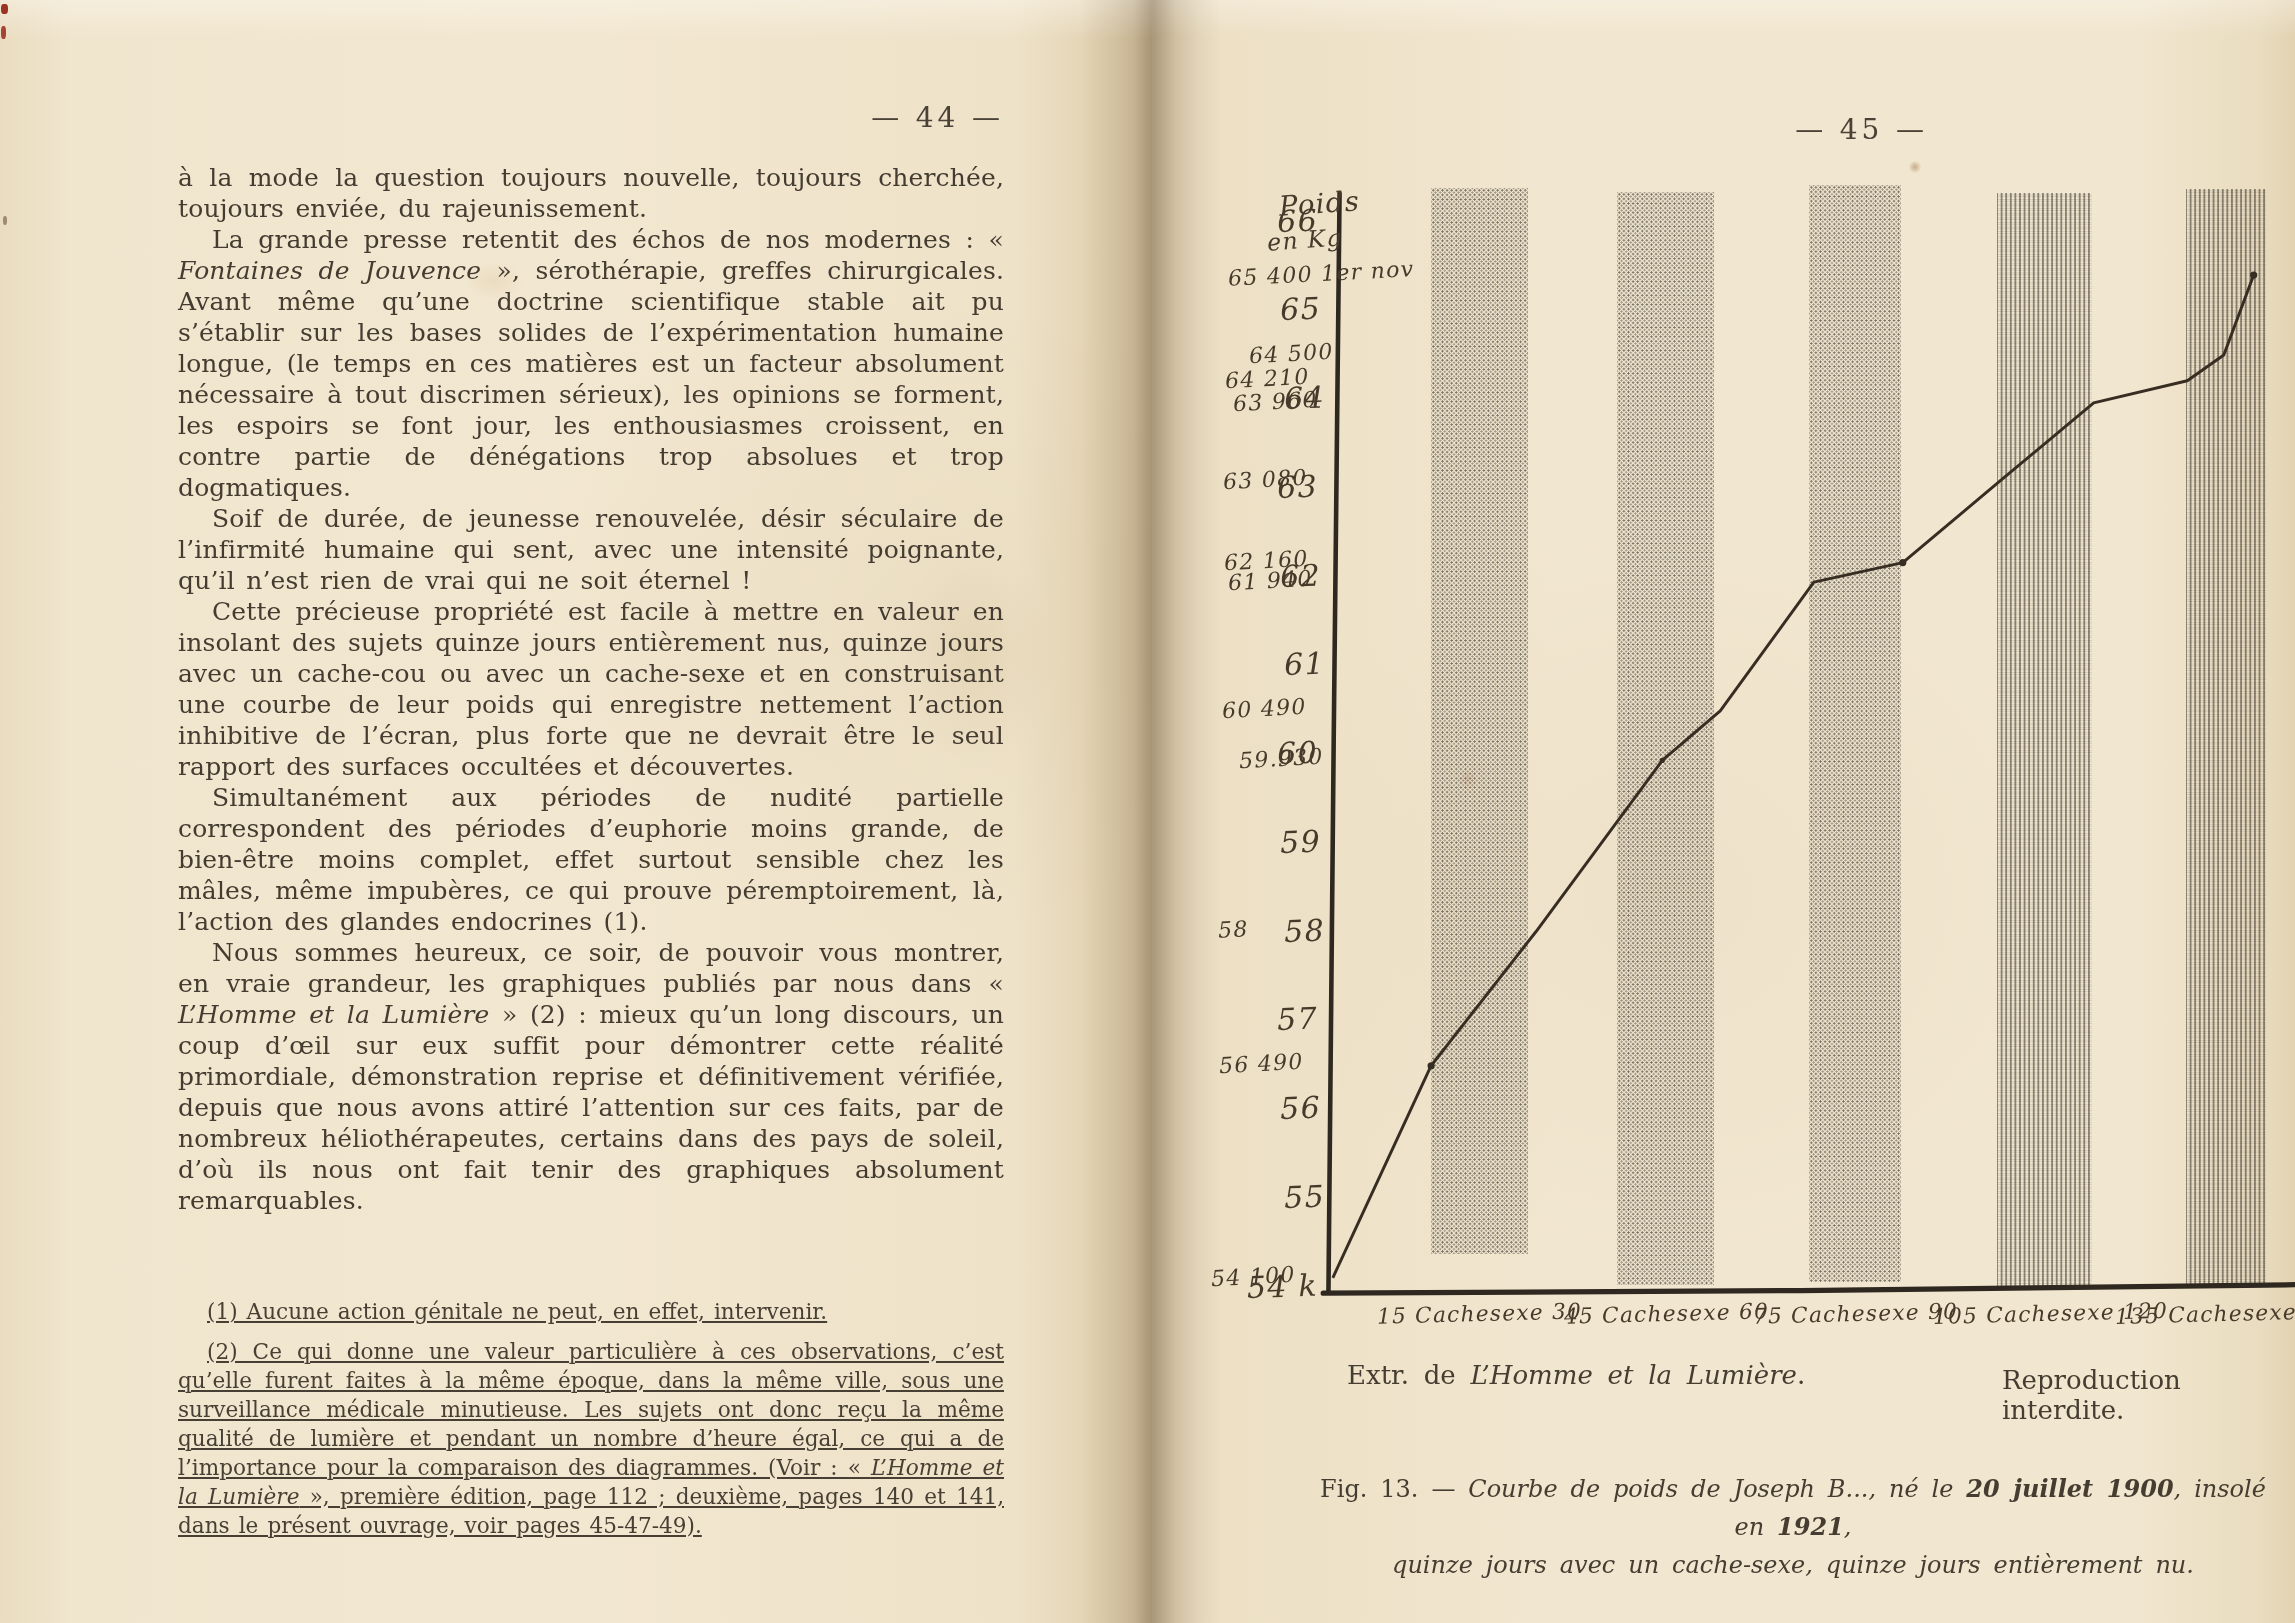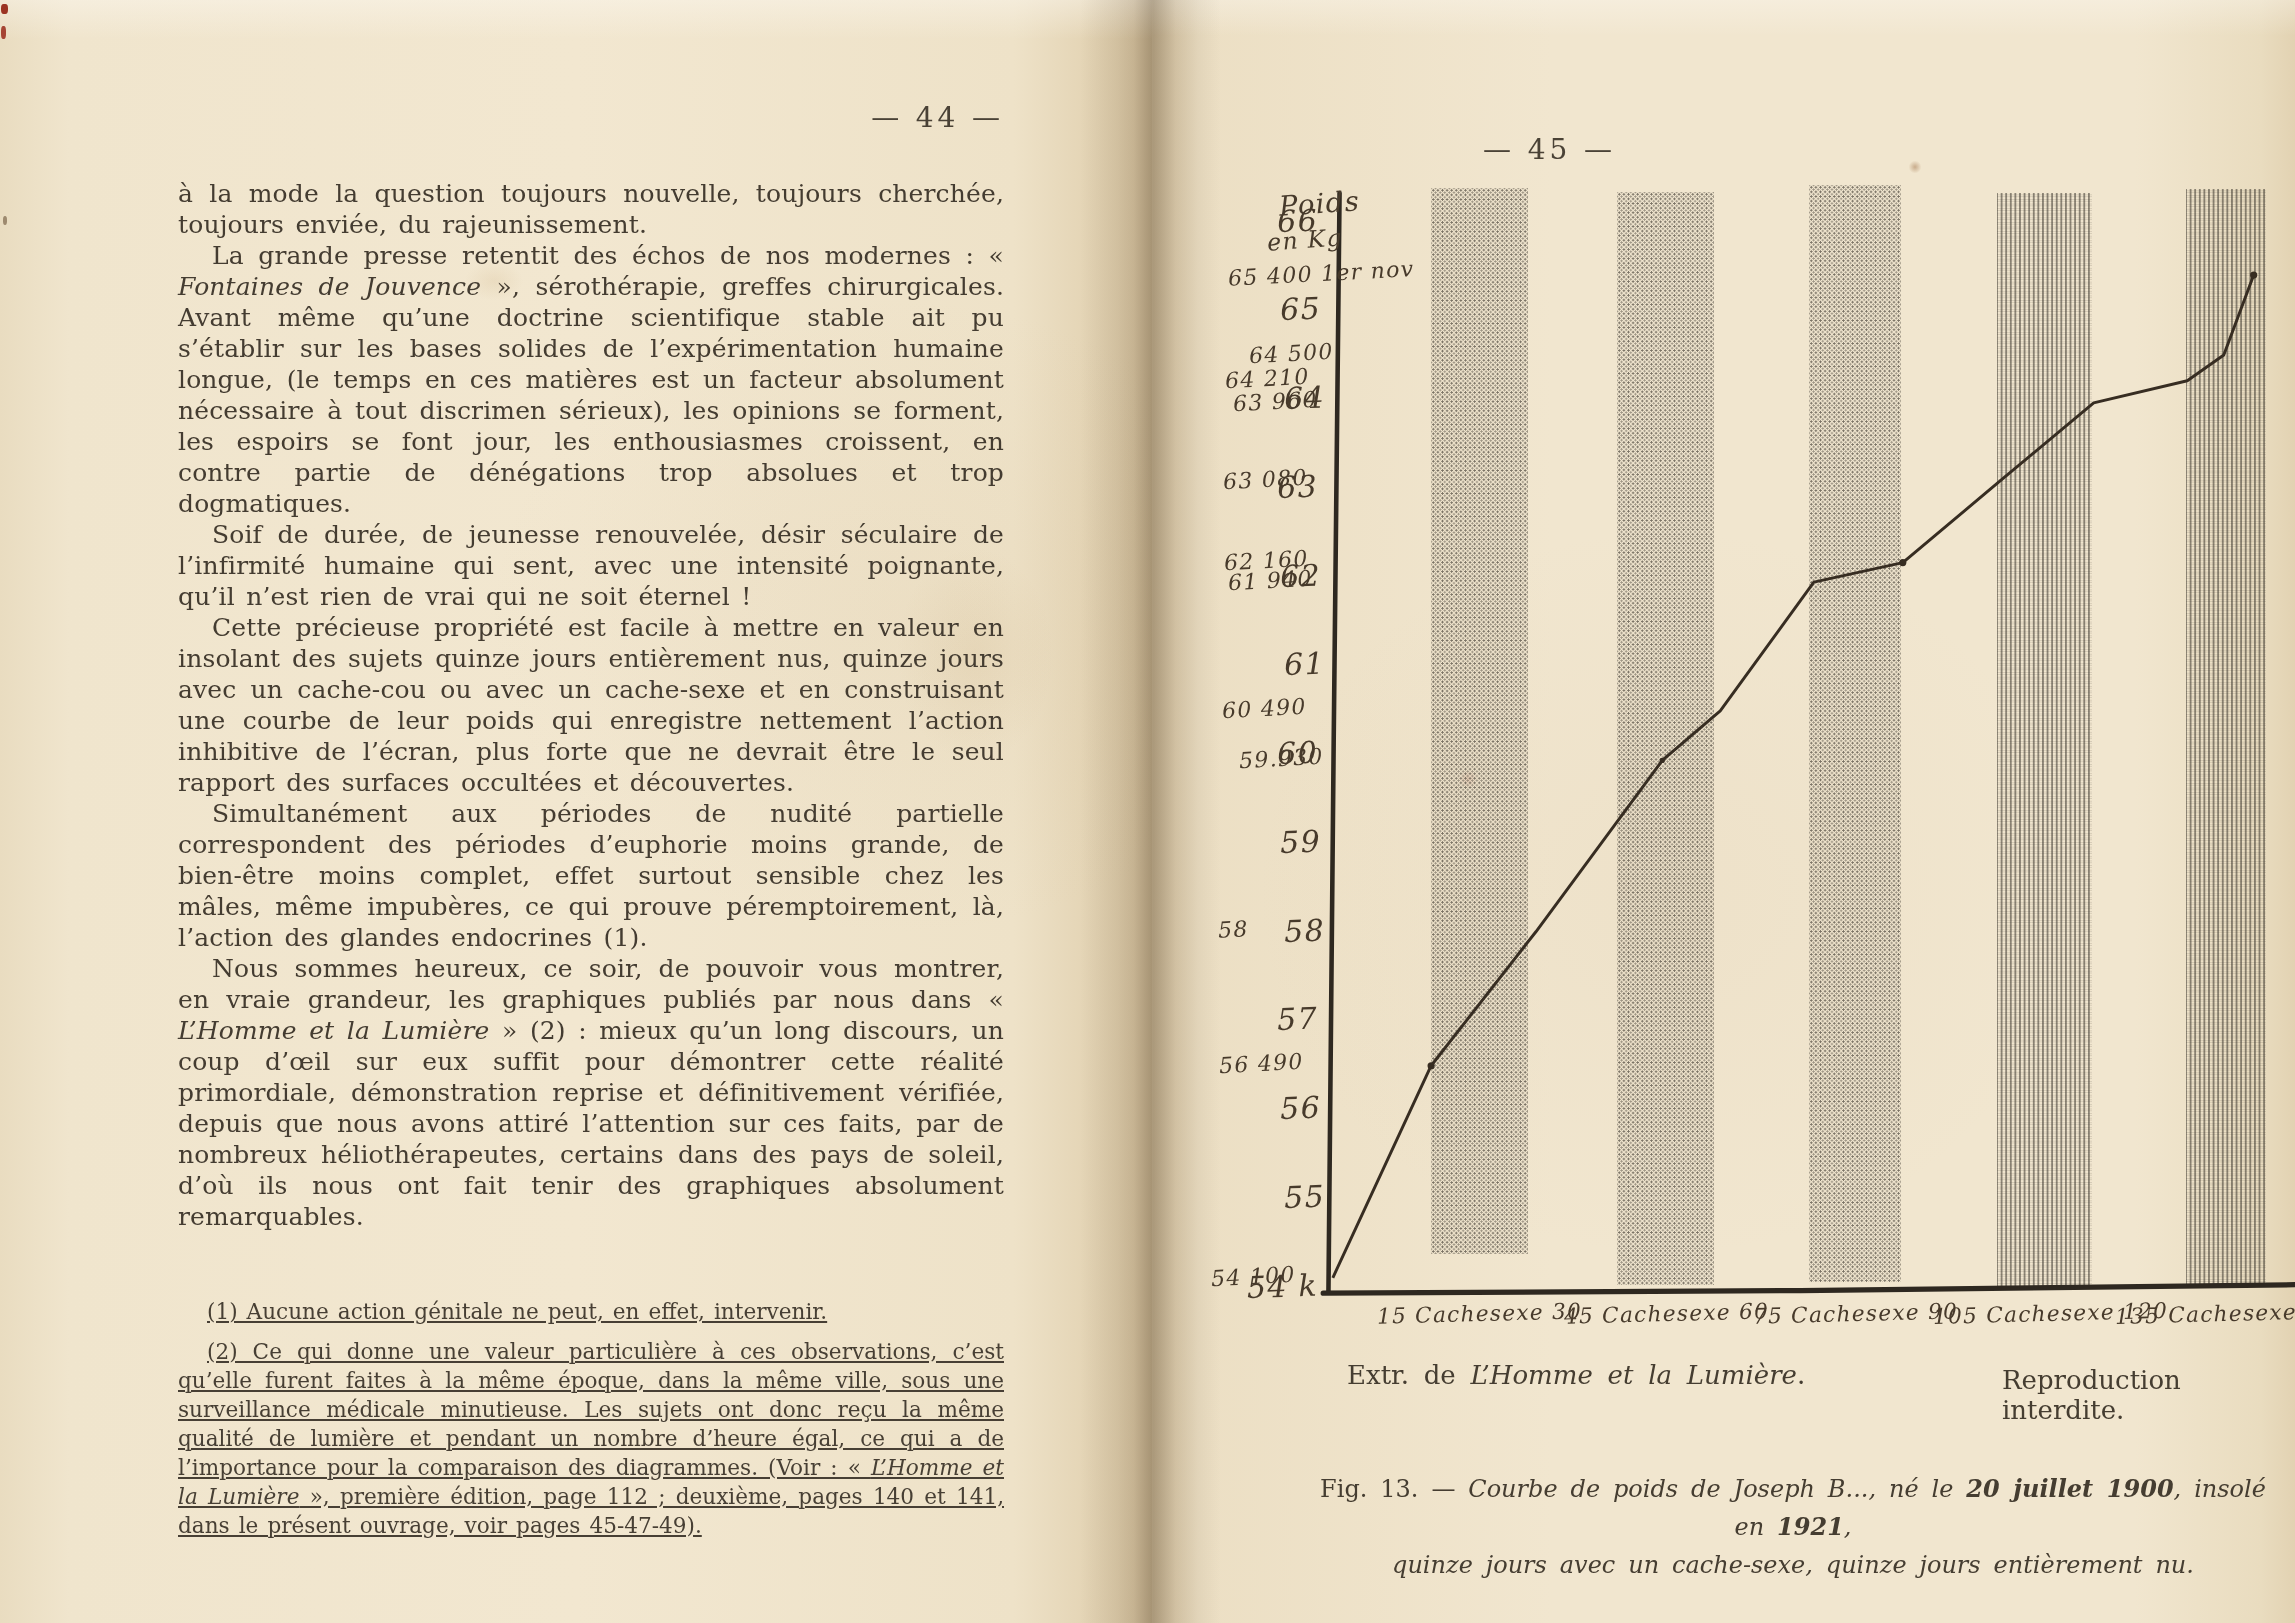--- a/index.html
+++ b/index.html
@@ -32,28 +32,28 @@
     position:absolute;left:1080px;top:0;width:141px;height:1623px;z-index:3;pointer-events:none;
     background:linear-gradient(90deg, rgba(92,72,44,0) 0%, rgba(92,72,44,.16) 38%, rgba(58,42,22,.30) 52%, rgba(92,72,44,.14) 68%, rgba(92,72,44,0) 100%);
   }
   .speck{position:absolute;border-radius:40%;z-index:4;}
 
   
   #page-num-left, #page-num-right{
     position:absolute;font-size:28px;letter-spacing:3.9px;color:#4740340;color:#4a4236;
   }
   #page-num-left{left:178px;width:826px;text-align:right;top:101px;}
-  #page-num-right{left:1483px;width:393px;text-align:left;top:113px;margin-top:20px;}
+  #page-num-right{left:1535px;width:393px;text-align:right;top:113px;}
   #main-text{
     position:absolute;left:178px;top:162px;width:826px;
     font-size:25px;line-height:31px;text-align:justify;
     word-spacing:.13em;letter-spacing:.006em;color:#443c31;
   }
   #main-text p{margin:0;text-indent:34px;}
-  #main-text p.noindent{text-indent:0;margin-top:16px;}
+  #main-text p.noindent{text-indent:0;}
   #footnotes{
     position:absolute;left:178px;top:1297px;width:826px;
     font-size:21.6px;line-height:29px;text-align:justify;word-spacing:.1em;color:#473f34;text-decoration:underline;
   }
   #footnotes p{margin:0 0 10.5px 0;text-indent:29px;}
 
   
   #chart{position:absolute;left:1211px;top:180px;width:1085px;height:1178px;}
   #chart svg{position:absolute;left:0;top:0;z-index:2;}
   .band{position:absolute;z-index:1;

